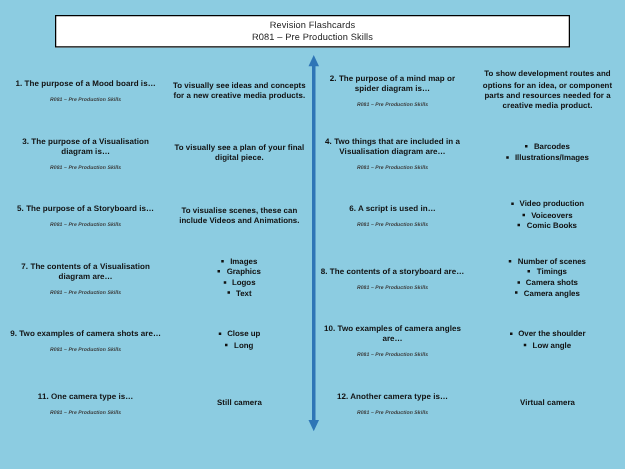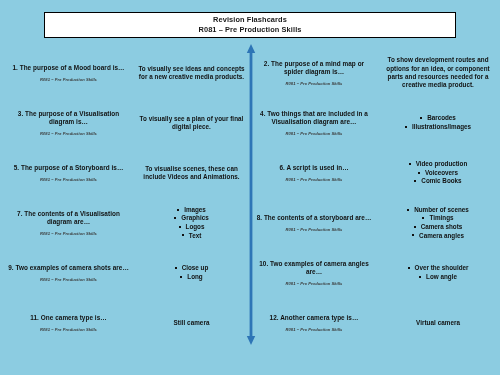--- a/index.html
+++ b/index.html
@@ -25,21 +25,21 @@
     background: #ffffff;
     border: 1.6px solid #000000;
     box-sizing: border-box;
     display: flex;
     flex-direction: column;
     align-items: center;
     justify-content: center;
   }
   .header-line {
     font-size: 7.4px;
-    font-weight: bold;
+    font-weight: normal;
     color: #1a1a1a;
     line-height: 10.5px;
     letter-spacing: 0.1px;
   }
 
   
   .divider {
     position: absolute;
     left: 246px;
     top: 44px;

